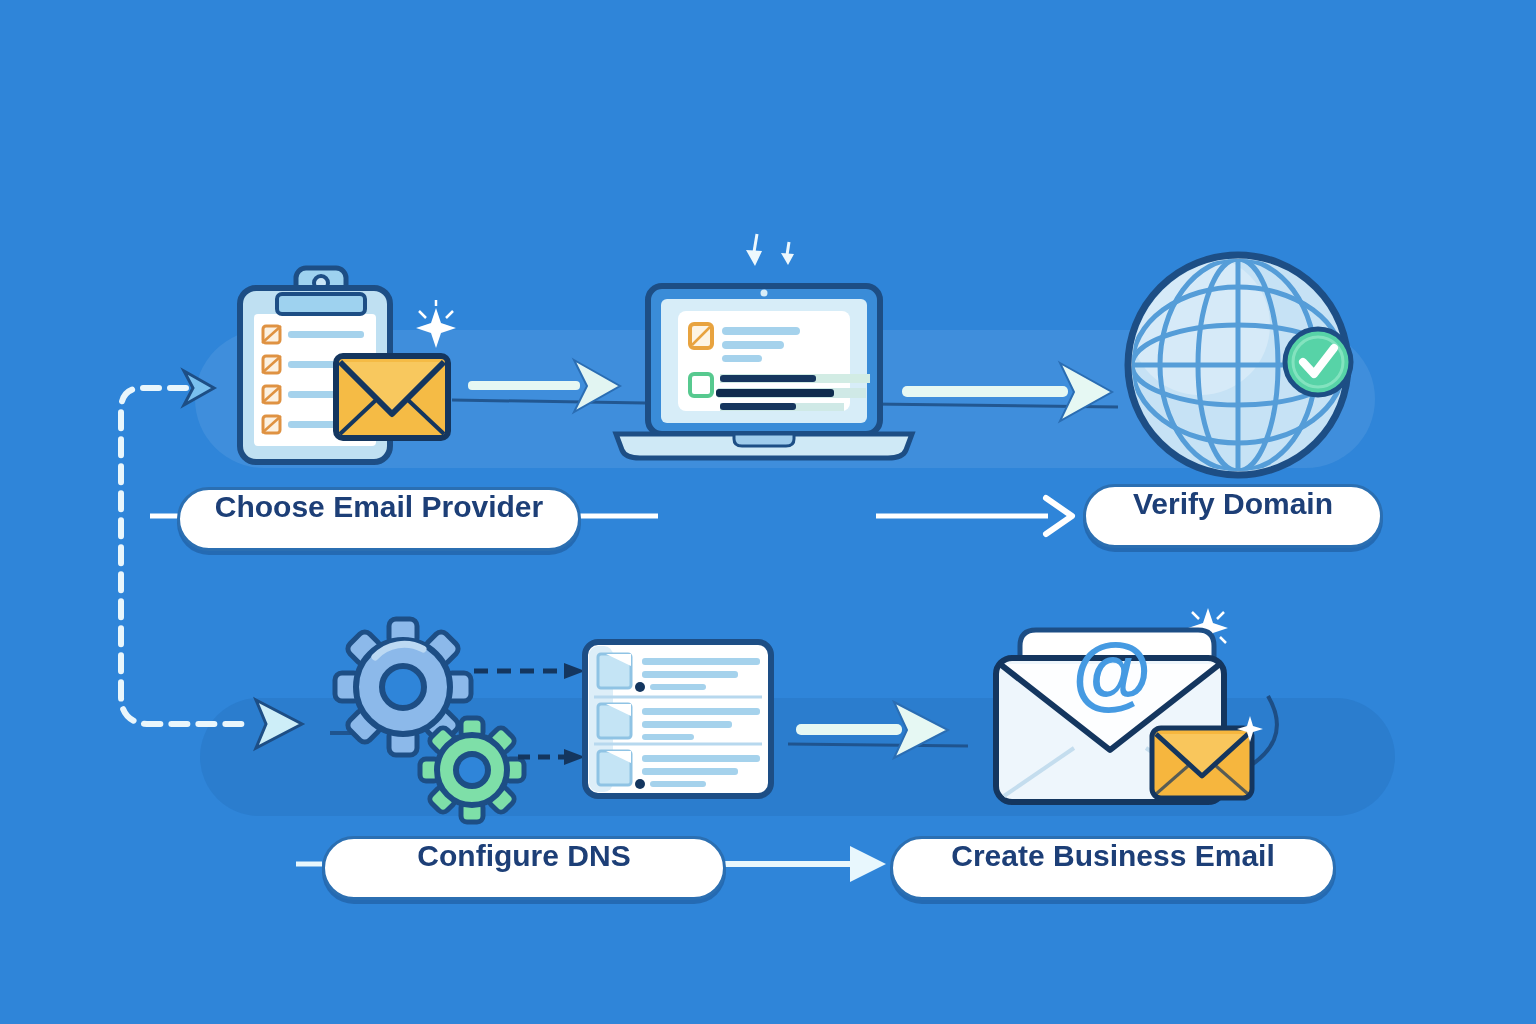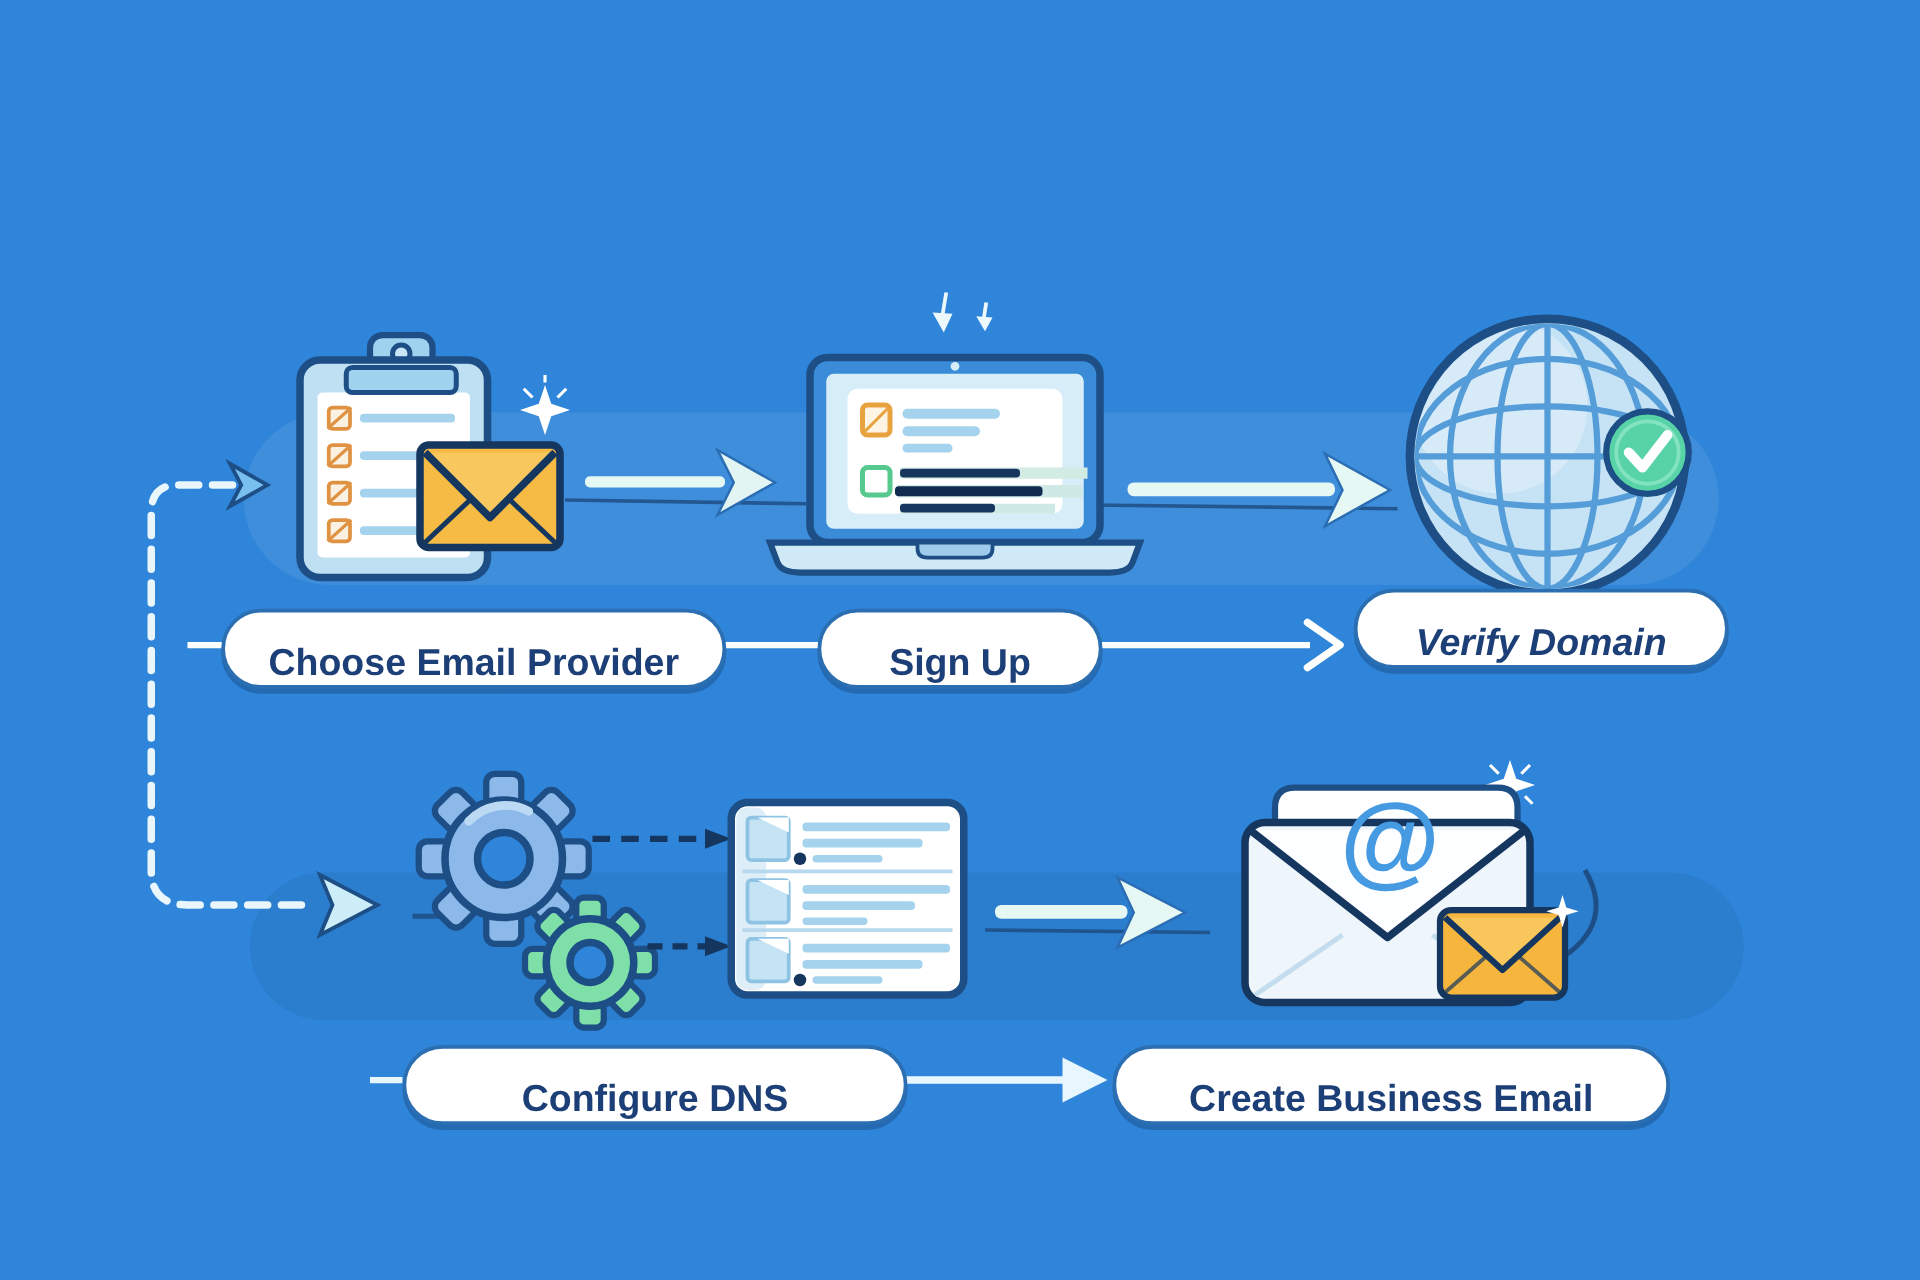--- a/index.html
+++ b/index.html
@@ -19,26 +19,26 @@
     display:flex;align-items:center;justify-content:center;
   }
   .banner h1{
     margin:0;font-size:56px;font-weight:bold;color:var(--title-text);
     letter-spacing:1px;white-space:nowrap;
   }
   .pill{
     position:absolute;height:58px;background:#ffffff;
     border:3px solid #2b6fb2;border-radius:999px;
     box-shadow:0 4px 0 rgba(16,58,110,.35);
-    display:flex;align-items:flex-end;justify-content:center;
+    display:flex;align-items:flex-start;justify-content:center;
     color:var(--label-text);font-weight:bold;font-size:30px;white-space:nowrap;
   }
   .p1{left:177px;top:487px;width:398px;}
   .p2{left:654px;top:487px;width:222px;}
-  .p3{left:1083px;top:471px;width:294px;font-style:italic;}
+  .p3{left:1083px;top:484px;width:294px;}
   .p4{left:322px;top:836px;width:398px;}
   .p5{left:890px;top:836px;width:440px;}
 </style>
 </head>
 <body>
 
 <div class="canvas">
 
   <svg class="layer" viewBox="0 0 1536 1024">
 
@@ -260,23 +260,20 @@
       <g fill="#ffffff" stroke="#ffffff">
         <path d="M 1250 716 L 1253 726 L 1263 729 L 1253 732 L 1250 742 L 1247 732 L 1237 729 L 1247 726 Z" stroke="none"></path>
       </g>
     </g>
   </svg>
 
 
   <div class="pill p1">
     <span>Choose Email Provider</span>
   </div>
-  <div class="pill p2">
-    <span>Sign Up</span>
-  </div>
   <div class="pill p3">
     <span>Verify Domain</span>
   </div>
   <div class="pill p4">
     <span>Configure DNS</span>
   </div>
   <div class="pill p5">
     <span>Create Business Email</span>
   </div>
 

